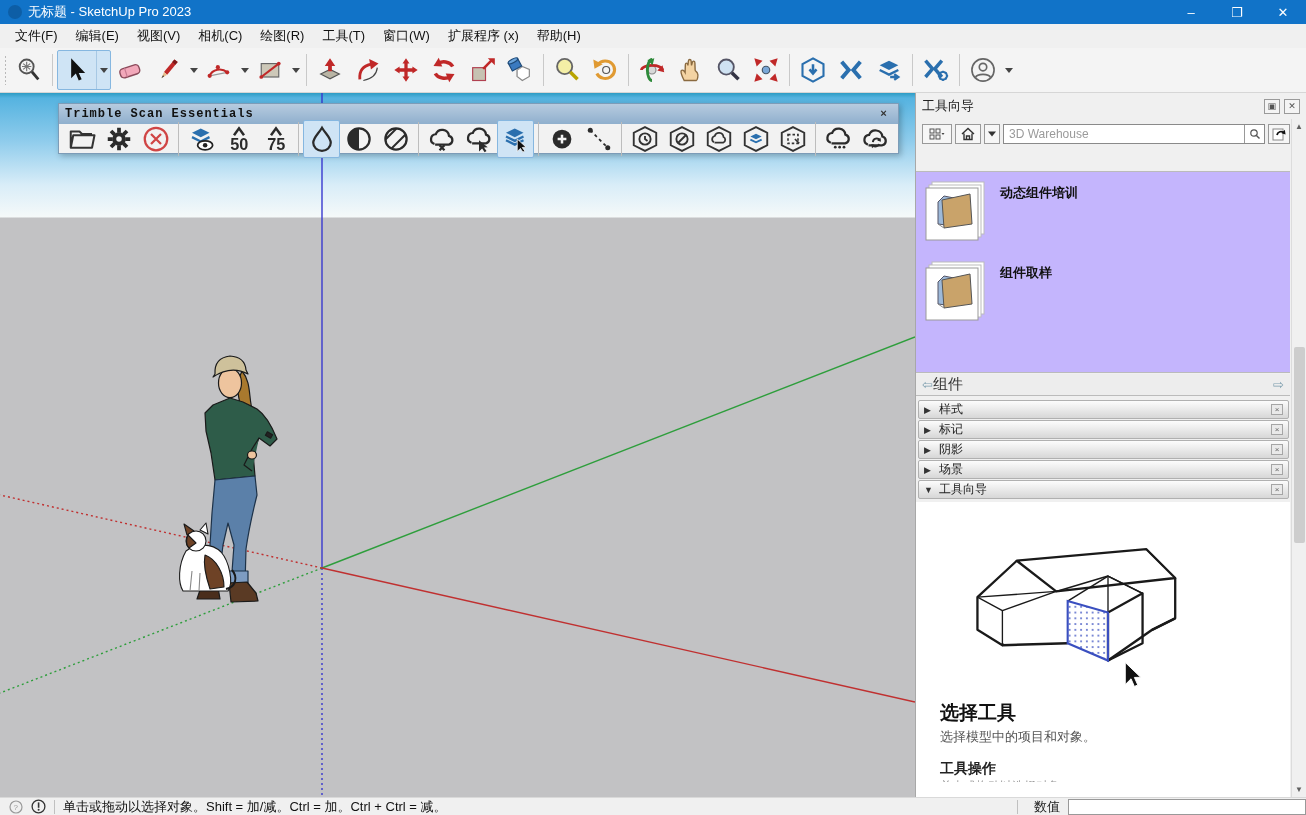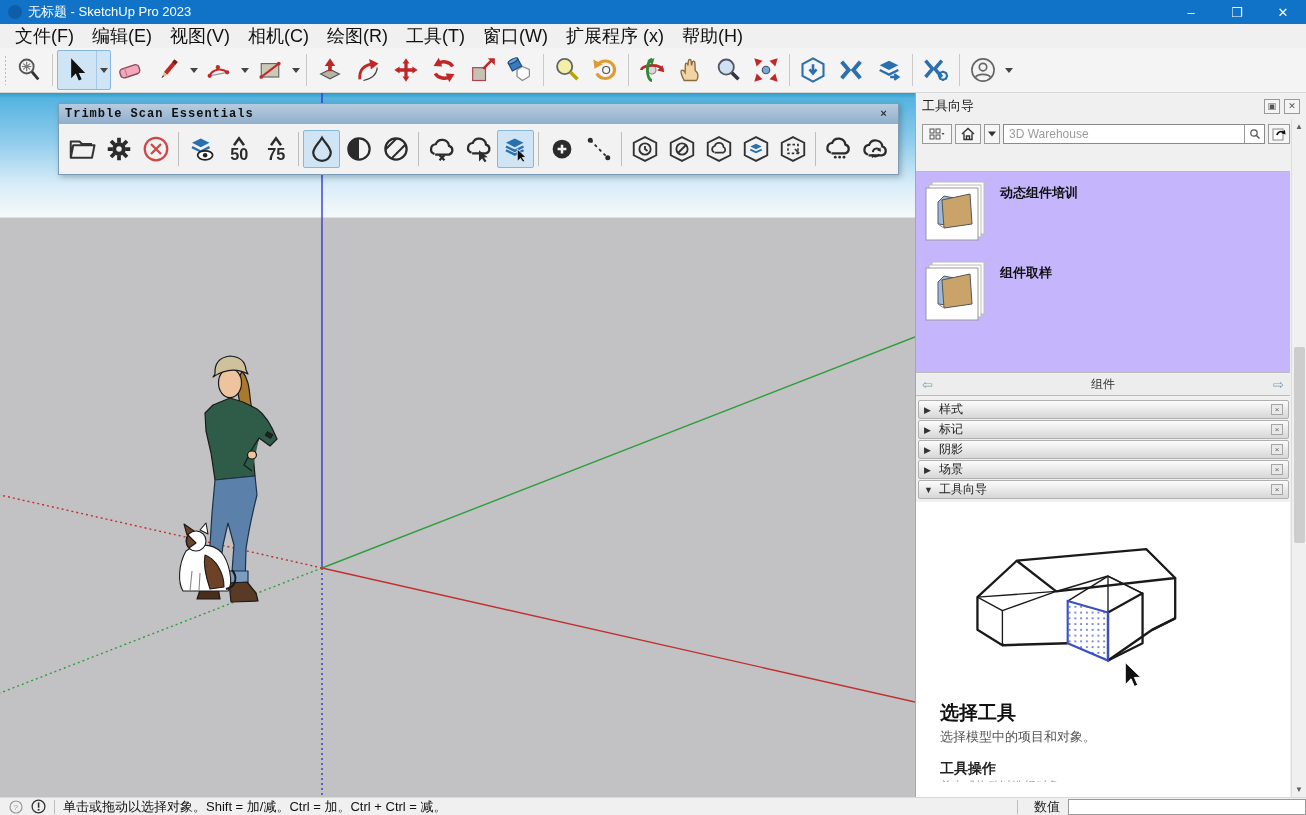--- a/index.html
+++ b/index.html
@@ -8,21 +8,21 @@
 
   
   .titlebar { position:absolute; left:0; top:0; width:1306px; height:24px; background:#1173c8; display:flex; align-items:center; color:#fff; }
   .app-icon { width:14px; height:14px; border-radius:50%; background:#0d5ea6; margin:0 6px 0 8px; }
   .title-text { font-size:13px; }
   .win-controls { margin-left:auto; display:flex; height:100%; }
   .win-btn { width:46px; height:24px; display:flex; align-items:center; justify-content:center; font-size:13px; color:#fff; }
 
   
   .menubar { position:absolute; left:0; top:24px; width:1306px; height:24px; background:#f0f0f0; display:flex; align-items:center; padding-left:6px; }
-  .menu-item { padding:3px 9px; font-size:18px; color:#111; }
+  .menu-item { padding:3px 9px; font-size:13px; color:#111; }
 
   
   .toolbar { position:absolute; left:0; top:48px; width:1306px; height:45px; background:#f4f4f4; border-bottom:1px solid #d6d6d6; display:flex; align-items:center; padding-left:2px; }
   .grip { width:4px; height:30px; margin:0 2px; background-image:radial-gradient(#b9b9b9 1px, transparent 1px); background-size:3px 4px; }
   .tb-btn { width:38px; height:38px; display:flex; align-items:center; justify-content:center; position:relative; }
   .tb-btn svg { width:28px; height:28px; }
   .tb-caret { width:13px; height:38px; display:flex; align-items:center; justify-content:center; }
   .caret-glyph { width:0; height:0; border-left:4px solid transparent; border-right:4px solid transparent; border-top:5px solid #444; }
   .tb-sep { width:1px; height:32px; background:#c9c9c9; margin:0 4px; }
   .tb-sel { background:#cfe4f5; border:1px solid #86b7e0; border-radius:2px; display:flex; height:40px; align-items:center; }
@@ -31,21 +31,21 @@
   
   .workspace { position:absolute; left:0; top:93px; width:1306px; height:704px; }
   .viewport { position:absolute; left:0; top:0; width:915px; height:704px;
     background:linear-gradient(to bottom, #2d9cc4 0px, #55b3e0 5px, #8fccec 48px, #d9edf8 92px, #f5f9f9 124px, #c2c2c4 125px, #c2c2c4 100%); }
   .viewport svg.scene { position:absolute; left:0; top:0; }
 
   
   .trimble { position:absolute; left:58px; top:10px; width:841px; border:1px solid #7d9cb8; box-shadow:2px 2px 6px rgba(0,0,0,.25); background:#f2f2f2; }
   .trimble-title { height:20px; background:linear-gradient(#b7cbdf, #8fafcd); display:flex; align-items:center; padding:4px 6px; font-family:"Liberation Mono", monospace; font-weight:bold; font-size:12px; letter-spacing:1px; color:#111; }
   .trimble-close { margin-left:auto; width:16px; height:14px; display:flex; align-items:center; justify-content:center; color:#333; font-size:11px; }
-  .trimble-body { height:50px; display:flex; align-items:center; padding:0 4px; background:#f2f2f2;border-radius:23px; }
+  .trimble-body { height:29px; display:flex; align-items:center; padding:0 4px; background:#f2f2f2;border-radius:23px; }
   .tr-btn { width:37px; height:38px; display:flex; align-items:center; justify-content:center; }
   .tr-btn svg { width:30px; height:30px; }
   .tr-sel { background:#cfe4f5; border:1px solid #86b7e0; border-radius:2px; }
   .tr-sep { width:1px; height:34px; background:#bdbdbd; margin:0 4px; }
 
   
   .panel { position:absolute; left:915px; top:0; width:391px; height:704px; background:#f0f0f0; border-left:1px solid #a8a8a8; }
   .panel-header { height:26px; display:flex; align-items:center; padding:0 6px; font-size:13px; color:#222; }
   .ph-btn { width:16px; height:15px; border:1px solid #9a9a9a; background:#f4f4f4; margin-left:4px; display:flex; align-items:center; justify-content:center; font-size:9px; color:#555; }
   .panel-tabs { height:22px; display:flex; align-items:flex-end; padding-left:4px; border-bottom:1px solid #9c9c9c; margin-right:16px; }
@@ -56,21 +56,21 @@
   .search-box { flex:1; height:20px; background:#fff; border:1px solid #8a8a8a; display:flex; align-items:center; }
   .search-box input { flex:1; border:none; outline:none; height:18px; font-size:12px; padding:0 5px; color:#333; background:transparent; font-family:"Liberation Sans",sans-serif;}
   .search-box input::placeholder { color:#9a9a9a; }
   .mag-btn { width:20px; height:18px; border-left:1px solid #999; display:flex; align-items:center; justify-content:center; }
   .components { position:absolute; left:0; top:78px; width:374px; height:202px; background:#c4b5fd; border-top:1px solid #bbb; border-bottom:1px solid #bbb; padding:8px; }
   .comp-item { display:flex; margin-bottom:16px; }
   .thumb { width:64px; height:64px; position:relative; }
   .comp-label { font-weight:bold; font-size:13px; color:#111; margin:4px 0 0 12px; }
   .comp-nav { position:absolute; left:0; top:281px; width:374px; height:22px; background:#ededed; border-bottom:1px solid #bbb; display:flex; align-items:center; padding:0 6px; }
   .nav-arrow { color:#8aa; font-size:13px; color:#7f9faf; }
-  .nav-label { flex:1; text-align:center; font-size:12px; color:#333; }
+  .nav-label { flex:1; text-align:left; font-size:15px; color:#333; }
   .sections { position:absolute; left:2px; top:307px; width:371px; }
   .section-bar { height:19px; margin-bottom:1px; background:linear-gradient(#fcfcfc, #d7d7d7); border:1px solid #b0b0b0; border-radius:2px; display:flex; align-items:center; padding:0 5px; font-size:12px; color:#222; }
   .section-arrow { font-size:9px; color:#333; margin-right:6px; width:9px; }
   .section-x { margin-left:auto; width:12px; height:11px; border:1px solid #a5a5a5; background:#e9e9e9; font-size:8px; line-height:9px; text-align:center; color:#666; }
   .tool-guide { position:absolute; left:0; top:409px; width:374px; height:295px; background:#fff; overflow:hidden; }
   .tg-heading { font-size:19px; font-weight:bold; color:#111; margin:198px 0 2px 24px; }
   .tg-desc { font-size:13px; color:#555; margin-left:24px; }
   .tg-sub { font-size:14px; font-weight:bold; color:#222; margin:14px 0 0 24px; }
   .tg-clip { font-size:12px; color:#999; margin-left:24px; height:4px; overflow:hidden; }
   .house-wrap { position:absolute; left:48px; top:28px; }

